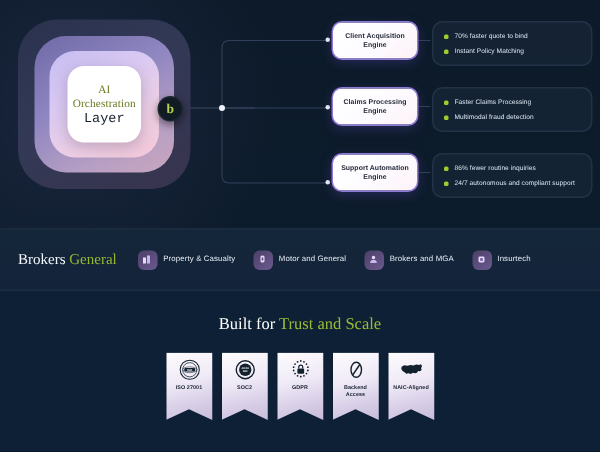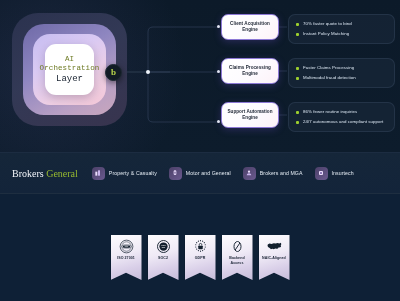--- a/index.html
+++ b/index.html
@@ -35,21 +35,21 @@
     position:absolute; left:21px; top:21px; right:21px; bottom:21px; border-radius:17px;
     background:linear-gradient(150deg,#c7bdf1 0%, #d9c9f3 35%, #eecfe4 70%, #f3c7d8 100%);
   }
   .orch-core{
     position:absolute; left:33px; top:31px; right:33px; bottom:31px; border-radius:11px;
     background:#ffffff;
     display:flex; flex-direction:column; align-items:center; justify-content:center;
     box-shadow:0 3px 10px rgba(20,10,50,.22);
   }
   .orch-core .ln1,.orch-core .ln2{
-    font-family:Liberation Mono, monospace; color:#6d7a23; font-size:7.5px; line-height:9px;
+    font-family:Liberation Serif, serif; color:#6d7a23; font-size:7.5px; line-height:9px;
     letter-spacing:.1px; text-align:center;
   }
   .orch-core .ln3{
     font-family:Liberation Mono, monospace; color:#16202e; font-size:9px; line-height:11px;
     margin-top:1px;
   }
   .orch-badge{
     position:absolute; left:105px; top:64px; width:17px; height:17px; border-radius:50%;
     background:#111b24; border:1px solid #1d2833;
     display:flex; align-items:center; justify-content:center;
@@ -272,20 +272,23 @@
             <rect x="4.6" y="4.6" width="2.8" height="2.8" rx=".6" fill="#7c66ab"></rect>
           </svg>
         </div>
         <div class="sec-lbl">Insurtech</div>
       </div>
 
     </div>
   </div>
 
   <div class="trust">
+    <div class="trust-title">
+      <span>Built for </span><span class="hl">Trust and Scale</span>
+    </div>
 
     <div class="badges">
 
       <div class="badge">
         <div class="badge-ico">
           <svg viewBox="0 0 24 24" width="15" height="15">
             <circle cx="12" cy="12" r="10.2" fill="none" stroke="#13202e" stroke-width="1.1"></circle>
             <circle cx="12" cy="12" r="7.6" fill="none" stroke="#13202e" stroke-width="0.8"></circle>
             <ellipse cx="12" cy="12" rx="7.6" ry="3.1" fill="none" stroke="#13202e" stroke-width="0.6"></ellipse>
             <rect x="6.2" y="10.2" width="11.6" height="3.6" rx="1.3" fill="#13202e"></rect>

